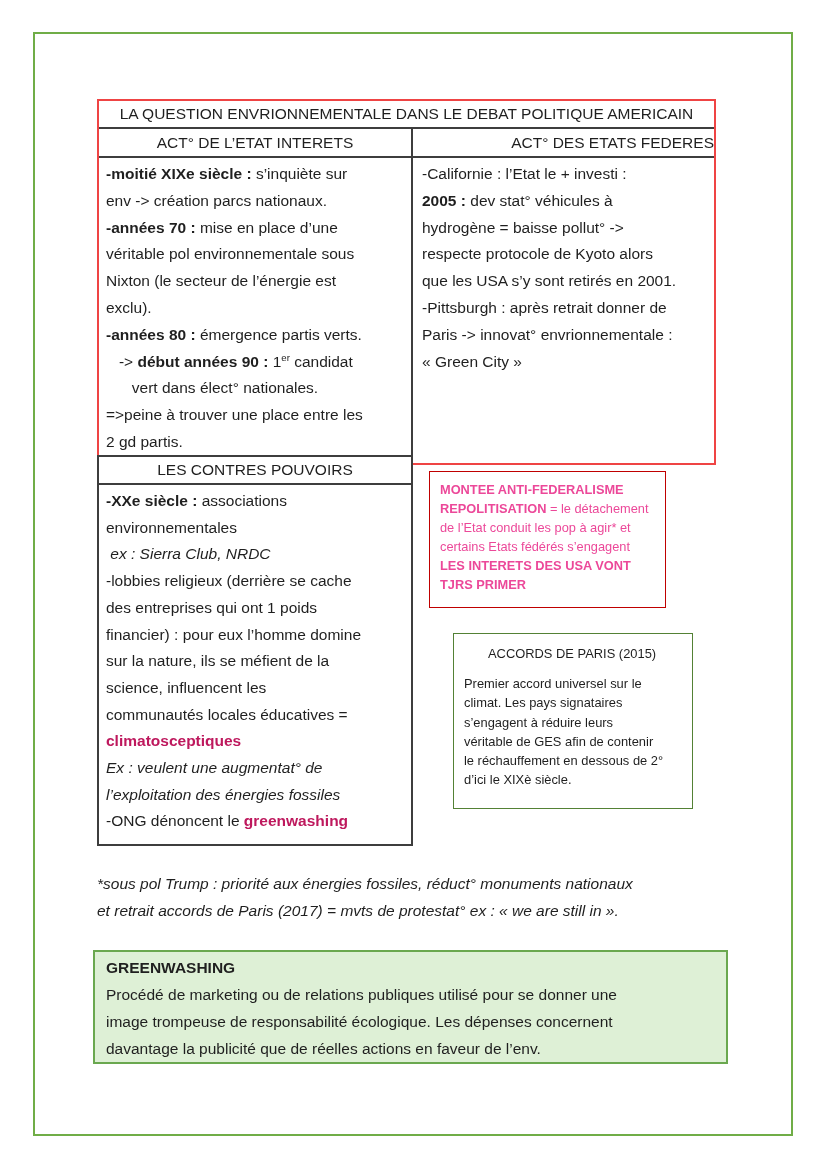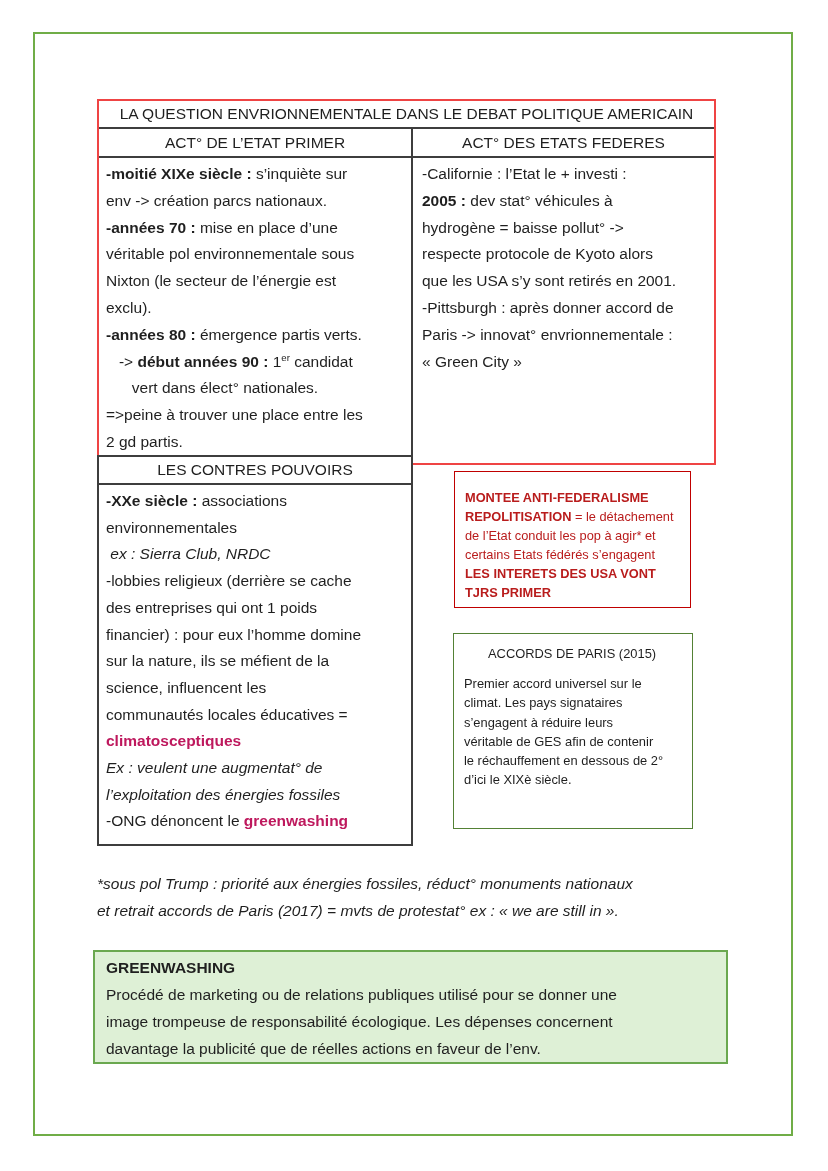--- a/index.html
+++ b/index.html
@@ -13,39 +13,39 @@
   .s-i{font-style:italic;text-align:center;}
   .s-sup{vertical-align:super;font-size:0.62em;line-height:0;}
 
   
   .t1{position:absolute;left:97px;top:99px;width:619px;box-sizing:border-box;
       border:2px solid #ef4444;font-size:15.5px;background:#fff;}
   .t1-title{height:26px;line-height:26px;text-align:center;border-bottom:2px solid #3d3d3d;}
   .t1-headers{display:flex;border-bottom:2px solid #3d3d3d;}
   .t1-h1{width:314px;box-sizing:border-box;border-right:2px solid #3d3d3d;
          height:27px;line-height:27px;text-align:center;}
-  .t1-h2{flex:1;height:27px;line-height:27px;text-align:center;}
+  .t1-h2{flex:1;height:27px;line-height:27px;text-align:right;}
   .t1-body{display:flex;}
   .t1-c1{width:314px;box-sizing:border-box;border-right:2px solid #3d3d3d;
          padding:3px 7px;line-height:26.8px;height:299px;overflow:hidden;}
   .t1-c2{flex:1;padding:3px 9px;line-height:26.8px;height:299px;overflow:hidden;}
 
   
   .t2{position:absolute;left:97px;top:455px;width:316px;box-sizing:border-box;
       border:2px solid #3d3d3d;font-size:15.5px;background:#fff;}
   .t2-h{height:26px;line-height:26px;text-align:center;border-bottom:2px solid #3d3d3d;}
   .t2-b{padding:3px 7px;line-height:26.7px;height:353px;overflow:hidden;}
 
   
-  .redbox{position:absolute;left:454px;top:471px;width:237px;height:137px;box-sizing:border-box;
-          border:1.5px solid #c00000;color:#b91c1c;font-size:12.8px;line-height:19px;
-          padding:16px 10px;background:#fff;}
+  .redbox{position:absolute;left:429px;top:471px;width:237px;height:137px;box-sizing:border-box;
+          border:1.5px solid #c00000;color:#ec4899;font-size:12.8px;line-height:19px;
+          padding:8px 10px;background:#fff;}
 
   
-  .parisbox{position:absolute;left:453px;top:633px;width:240px;height:196px;box-sizing:border-box;
+  .parisbox{position:absolute;left:453px;top:633px;width:240px;height:176px;box-sizing:border-box;
             border:1.5px solid #538135;background:#fff;padding:10px 10px;font-size:12.9px;}
   .paris-title{margin-left:24px;margin-top:2px;}
   .paris-body{margin-top:13px;line-height:19.3px;}
 
   
   .footnote{position:absolute;left:97px;top:870px;width:645px;font-size:15.5px;line-height:27px;}
 
   
   .gwbox{position:absolute;left:93px;top:950px;width:635px;height:114px;box-sizing:border-box;
          background:#def0d6;border:2px solid #6aa84f;padding:2px 11px;
@@ -54,21 +54,21 @@
 </style>
 </head>
 <body>
 
 <div class="page">
   <div class="frame"></div>
 
   <div class="t1">
     <div class="t1-title">LA QUESTION ENVRIONNEMENTALE DANS LE DEBAT POLITIQUE AMERICAIN</div>
     <div class="t1-headers">
-      <div class="t1-h1">ACT° DE L’ETAT PRIMER</div>
+      <div class="t1-h1">ACT° DE L’ETAT INTERETS</div>
       <div class="t1-h2">ACT° DES ETATS FEDERES</div>
     </div>
     <div class="t1-body">
       <div class="t1-c1">
           <div class="line"><span class="s-b">-moitié XIXe siècle : </span><span>s’inquiète sur</span></div>
           <div class="line"><span>env -&gt; création parcs nationaux.</span></div>
           <div class="line"><span class="s-b">-années 70 : </span><span>mise en place d’une</span></div>
           <div class="line"><span>véritable pol environnementale sous</span></div>
           <div class="line"><span>Nixton (le secteur de l’énergie est</span></div>
           <div class="line"><span>exclu).</span></div>
@@ -77,21 +77,21 @@
           <div class="line"><span>      vert dans élect° nationales.</span></div>
           <div class="line"><span>=&gt;peine à trouver une place entre les</span></div>
           <div class="line"><span>2 gd partis.</span></div>
         </div>
       <div class="t1-c2">
           <div class="line"><span>-Californie : l’Etat le + investi :</span></div>
           <div class="line"><span class="s-b">2005 : </span><span>dev stat° véhicules à</span></div>
           <div class="line"><span>hydrogène = baisse pollut° -&gt;</span></div>
           <div class="line"><span>respecte protocole de Kyoto alors</span></div>
           <div class="line"><span>que les USA s’y sont retirés en 2001.</span></div>
-          <div class="line"><span>-Pittsburgh : après donner accord de</span></div>
+          <div class="line"><span>-Pittsburgh : après retrait donner de</span></div>
           <div class="line"><span>Paris -&gt; innovat° envrionnementale :</span></div>
           <div class="line"><span>« Green City »</span></div>
         </div>
     </div>
   </div>
 
   <div class="t2">
     <div class="t2-h">LES CONTRES POUVOIRS</div>
     <div class="t2-b">
         <div class="line"><span class="s-b">-XXe siècle : </span><span>associations</span></div>

